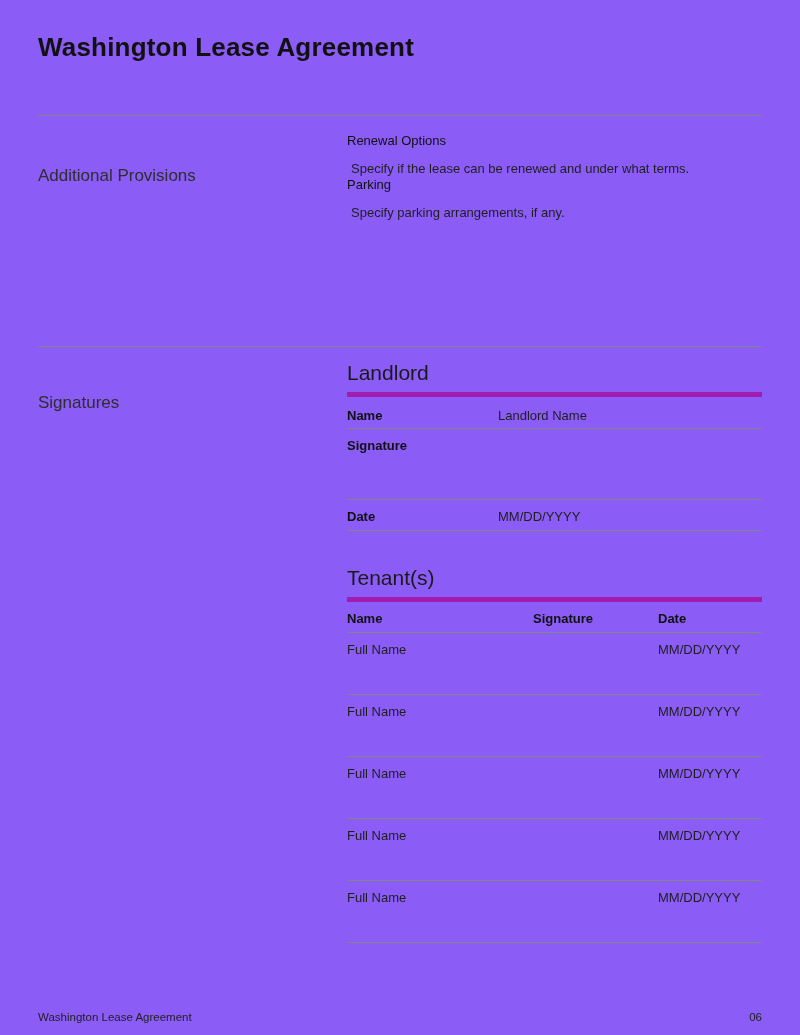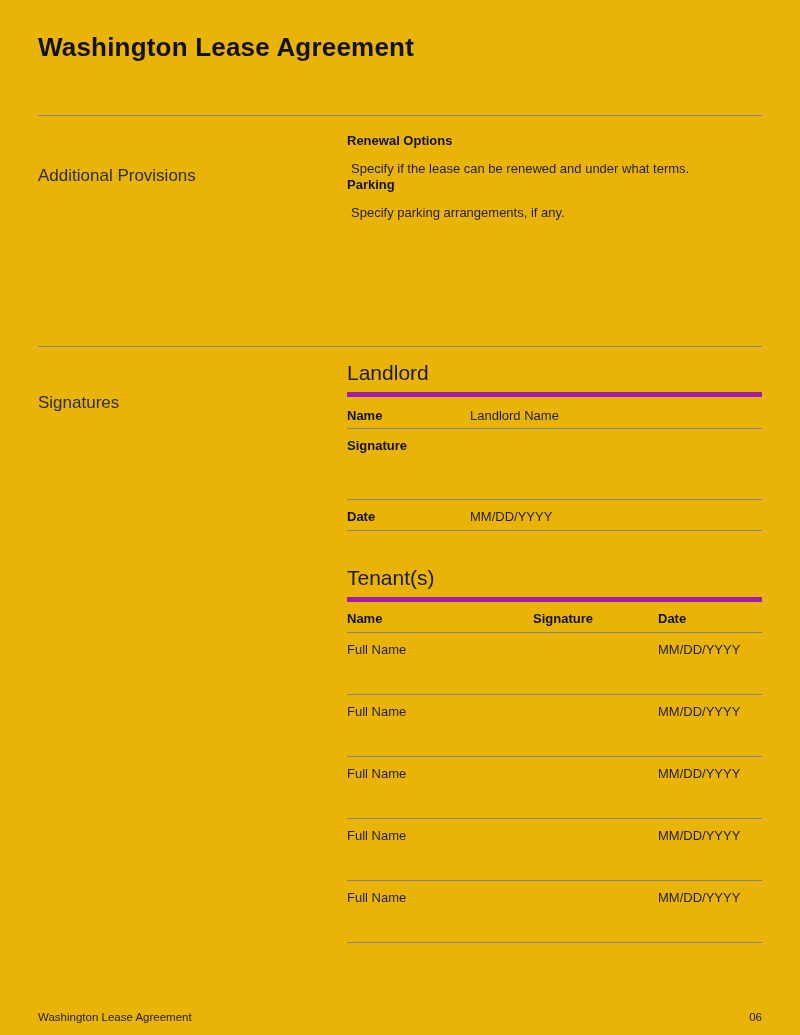--- a/index.html
+++ b/index.html
@@ -6,21 +6,21 @@
   html, body { background: #ffffff; }
   body {
     font-family: "Liberation Sans", "DejaVu Sans", sans-serif;
     color: #1a1a1a;
     -webkit-font-smoothing: antialiased;
   }
   .page {
     position: relative;
     width: 800px;
     height: 1035px;
-    background: #eab308;
+    background: #8b5cf6;
     padding: 0 38px;
     overflow: hidden;
   }
   .doc-title {
     padding-top: 32px;
     font-size: 26px;
     line-height: 30px;
     font-weight: bold;
     color: #111111;
     letter-spacing: 0.2px;
@@ -40,21 +40,21 @@
     color: #2e2e2e;
     margin-top: 32px;
   }
   .section-body { flex: 1 1 auto; min-width: 0; }
 
   
   .sec-additional { padding-top: 17px; padding-bottom: 125px; }
   .field-label {
     font-size: 13px;
     line-height: 16px;
-    font-weight: bold;
+    font-weight: normal;
     color: #111111;
   }
   .field-desc {
     margin-top: 12px;
     padding-left: 4px;
     font-size: 13px;
     line-height: 16px;
     color: #1f1f1f;
   }
   .field-gap { }
@@ -81,20 +81,21 @@
     font-size: 13px;
     line-height: 16px;
     font-weight: bold;
     color: #111111;
   }
   .kv-value {
     flex: 1 1 auto;
     font-size: 13px;
     line-height: 16px;
     color: #1f1f1f;
+    margin-left: 28px;
   }
   .kv-row.signature-row {
     padding-top: 9px;
     padding-bottom: 45px;
   }
   .kv-row.date-row { padding-top: 9px; padding-bottom: 5px; }
   .sign-space { flex: 1 1 auto; min-height: 16px; }
 
   .tenants-heading { margin-top: 34px; }
   .t-row {

